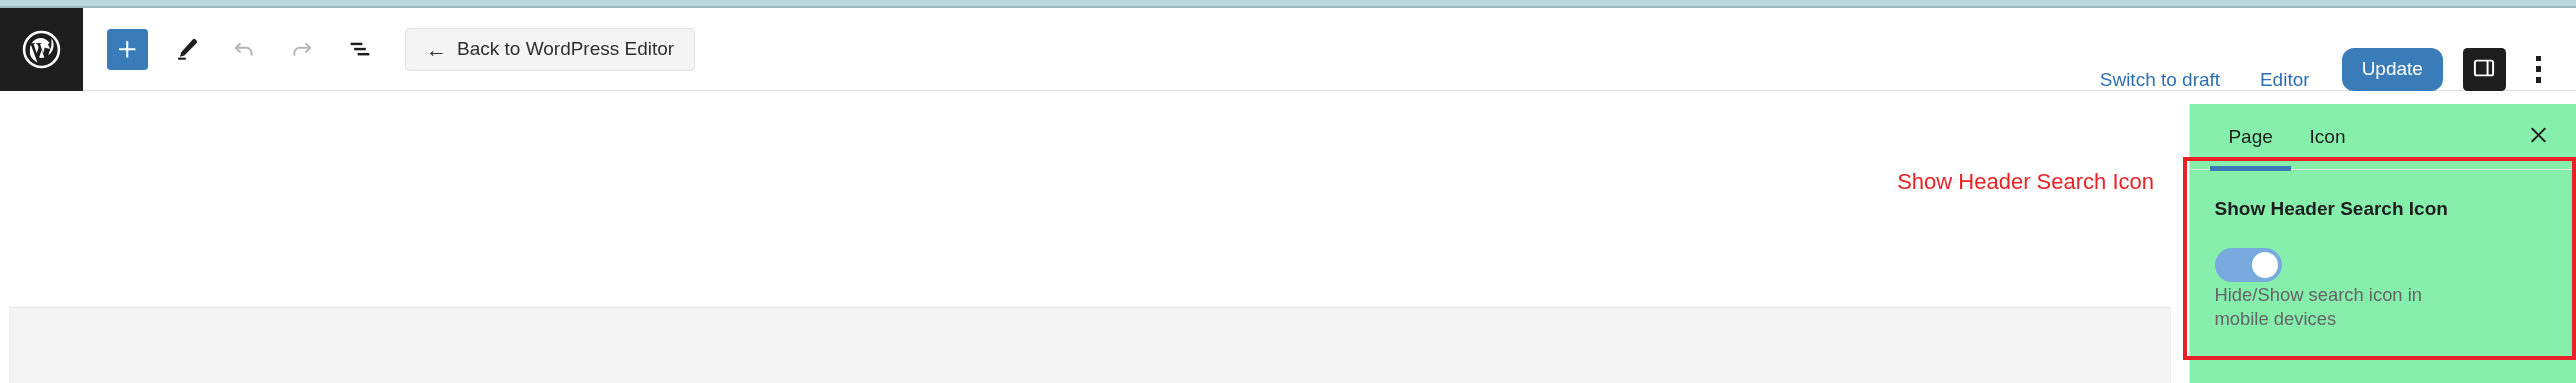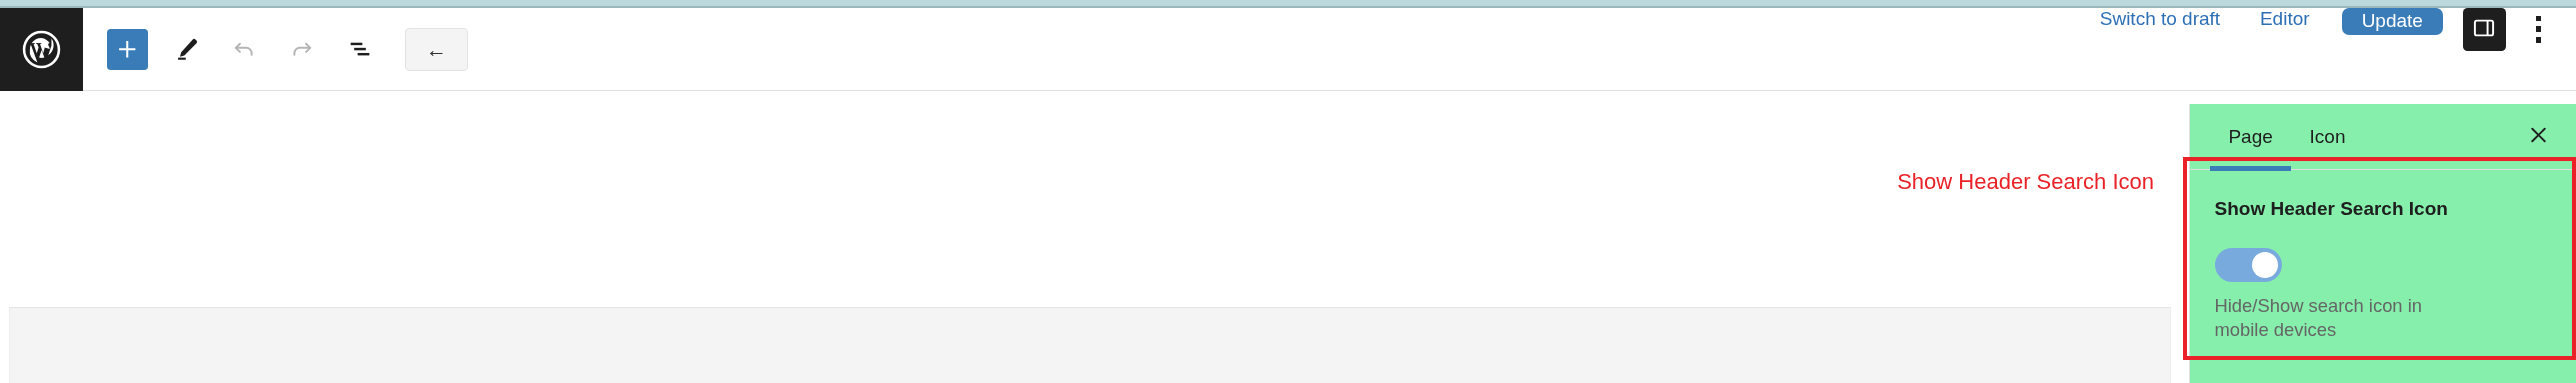--- a/index.html
+++ b/index.html
@@ -61,30 +61,30 @@
     background: #f4f4f4; border: 0.8px solid #e3e3e3; border-radius: 4.6px;
     display: flex; align-items: center; gap: 10px;
     font-size: 19px; color: #2f2f2f; cursor: pointer;
     font-family: "Liberation Sans", sans-serif;
     white-space: nowrap;
   }
   .back-btn .arrow { font-size: 21px; line-height: 1; color: #2f2f2f; }
 
   .header-right {
     position: absolute; right: 15.3px; top: 0; height: 83px;
-    display: flex; align-items: flex-start; gap: 3px;
+    display: flex; align-items: flex-end; gap: 3px;
   }
   .link-btn {
     font-size: 19px; color: #2e70b5; background: none; border: none;
     cursor: pointer; padding: 0 18.4px; white-space: nowrap;
     font-family: "Liberation Sans", sans-serif;
   }
   .update-btn {
     margin-left: 10.7px;
-    height: 27px; padding: 0 20px; border-radius: 7px;
+    height: 43px; padding: 0 20px; border-radius: 12px;
     background: #3a7cb8; color: #ffffff; border: none;
     font-size: 19px; cursor: pointer; white-space: nowrap;
     font-family: "Liberation Sans", sans-serif;
     display: flex; align-items: center;
   }
   .sidebar-toggle-btn {
     margin-left: 17px;
     width: 43px; height: 43px; border-radius: 4.6px; background: #1e1e1e;
     display: flex; align-items: center; justify-content: center;
     border: none; cursor: pointer;
@@ -150,21 +150,21 @@
     margin-top: 28px;
     width: 67px; height: 34px; border-radius: 17px;
     background: #79aade; position: relative; cursor: pointer;
     border: none; padding: 0; display: block;
   }
   .toggle .knob {
     position: absolute; top: 3.8px; right: 3.8px;
     width: 26px; height: 26px; border-radius: 50%; background: #ffffff;
   }
   .panel-help {
-    margin-top: 12px; width: 253px;
+    margin-top: 1px; width: 253px;
     font-size: 18.4px; line-height: 1.28; color: #656565;
     font-family: "Liberation Sans", sans-serif;
   }
 
   
   .red-box {
     position: absolute; left: 2183px; top: 157px;
     width: 393px; height: 203px;
     border: 4.6px solid #ea2127;
     pointer-events: none;
@@ -232,20 +232,21 @@
             <rect x="4" y="6.6" width="10" height="2.1" fill="#1e1e1e"></rect>
             <rect x="7" y="11" width="10" height="2.1" fill="#1e1e1e"></rect>
             <rect x="10" y="15.4" width="10" height="2.1" fill="#1e1e1e"></rect>
           </svg>
         </span>
       </button>
     </div>
 
     <button class="back-btn">
       <span class="arrow">←</span>
+      <span>Back to WordPress Editor</span>
     </button>
 
     <div class="header-right">
       <button class="link-btn">Switch to draft</button>
       <button class="link-btn">Editor</button>
       <button class="update-btn">Update</button>
 
       <button class="sidebar-toggle-btn">
         <span>
           <svg width="26" height="26" viewBox="0 0 24 24" fill="none">

